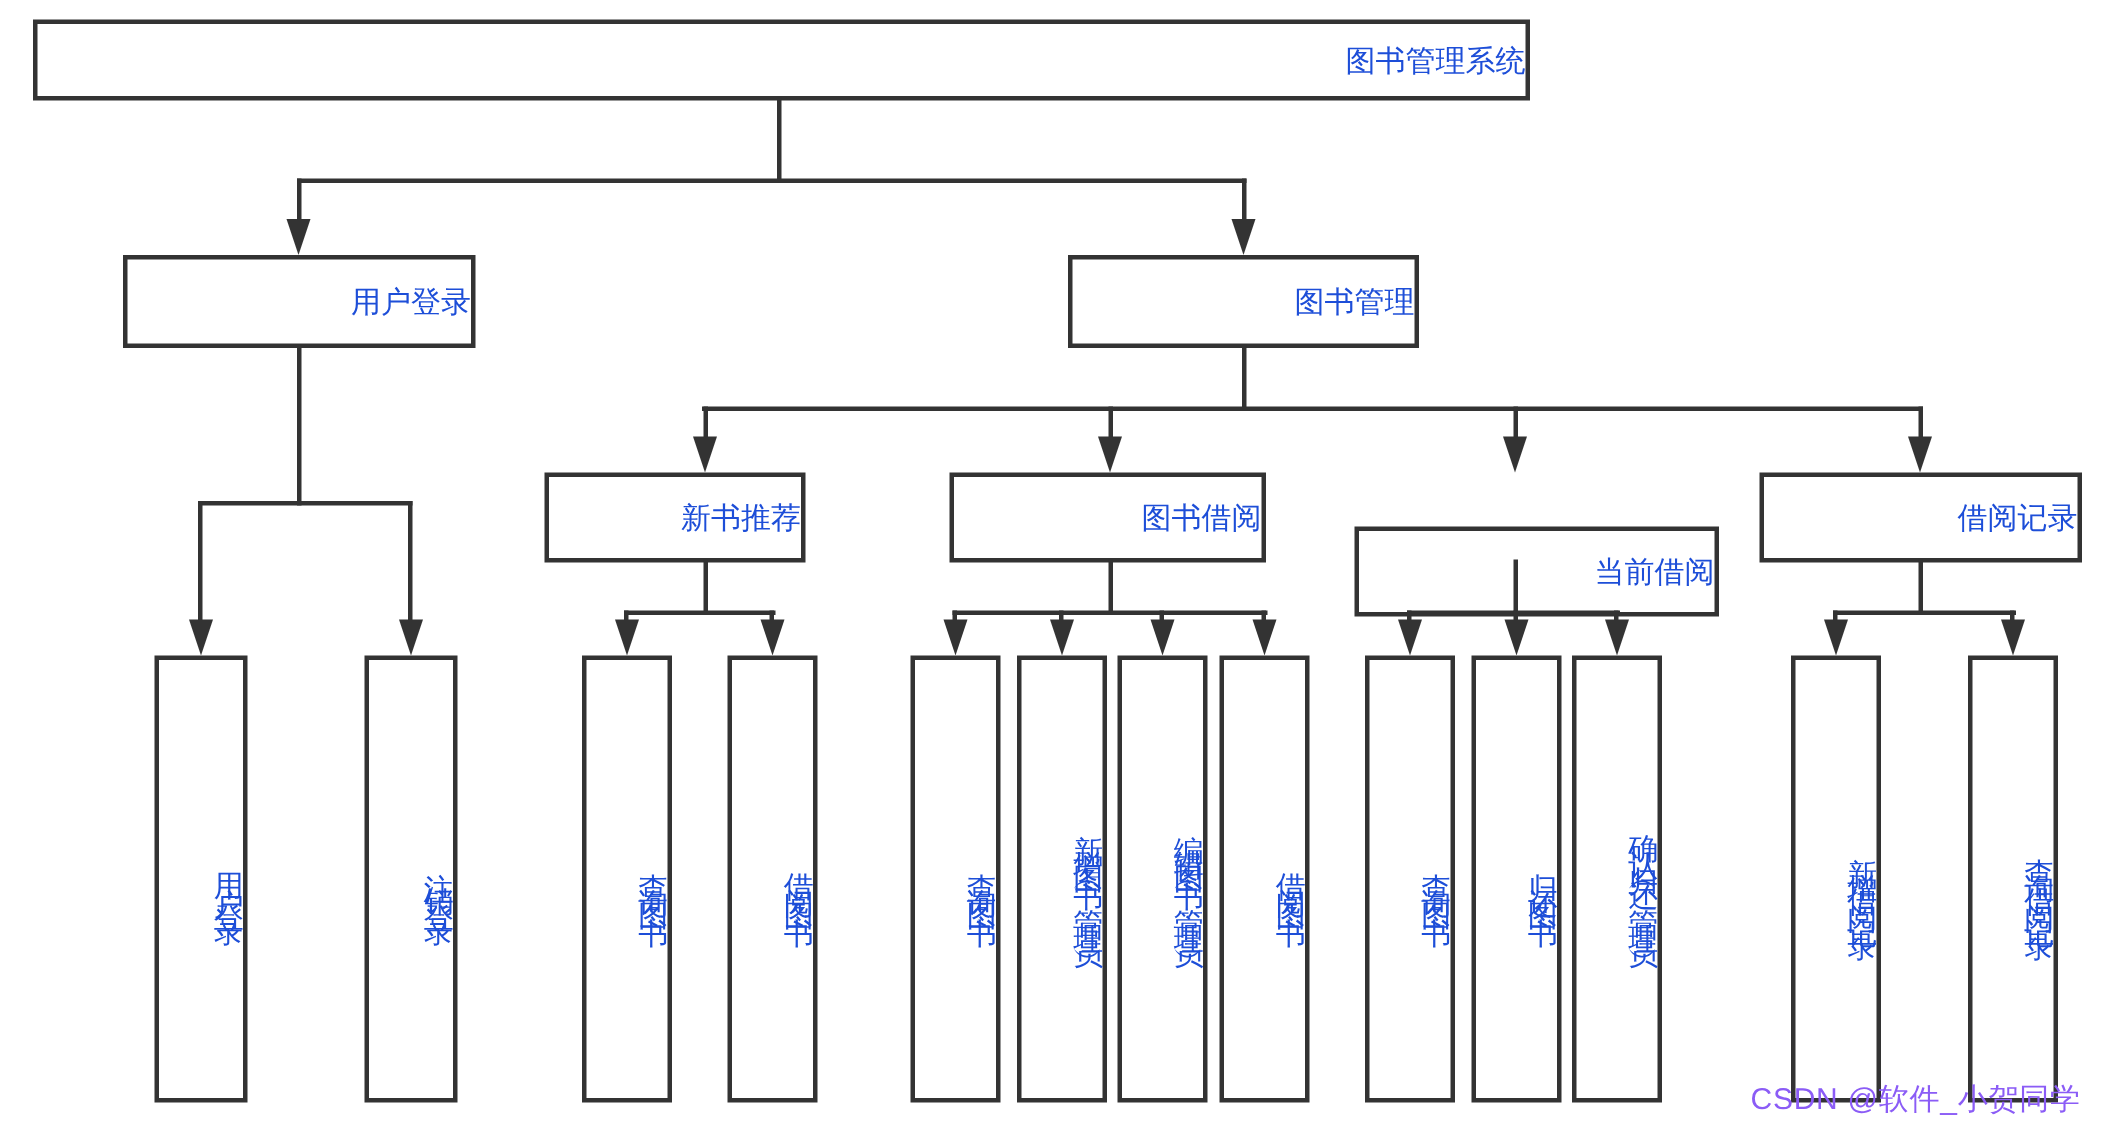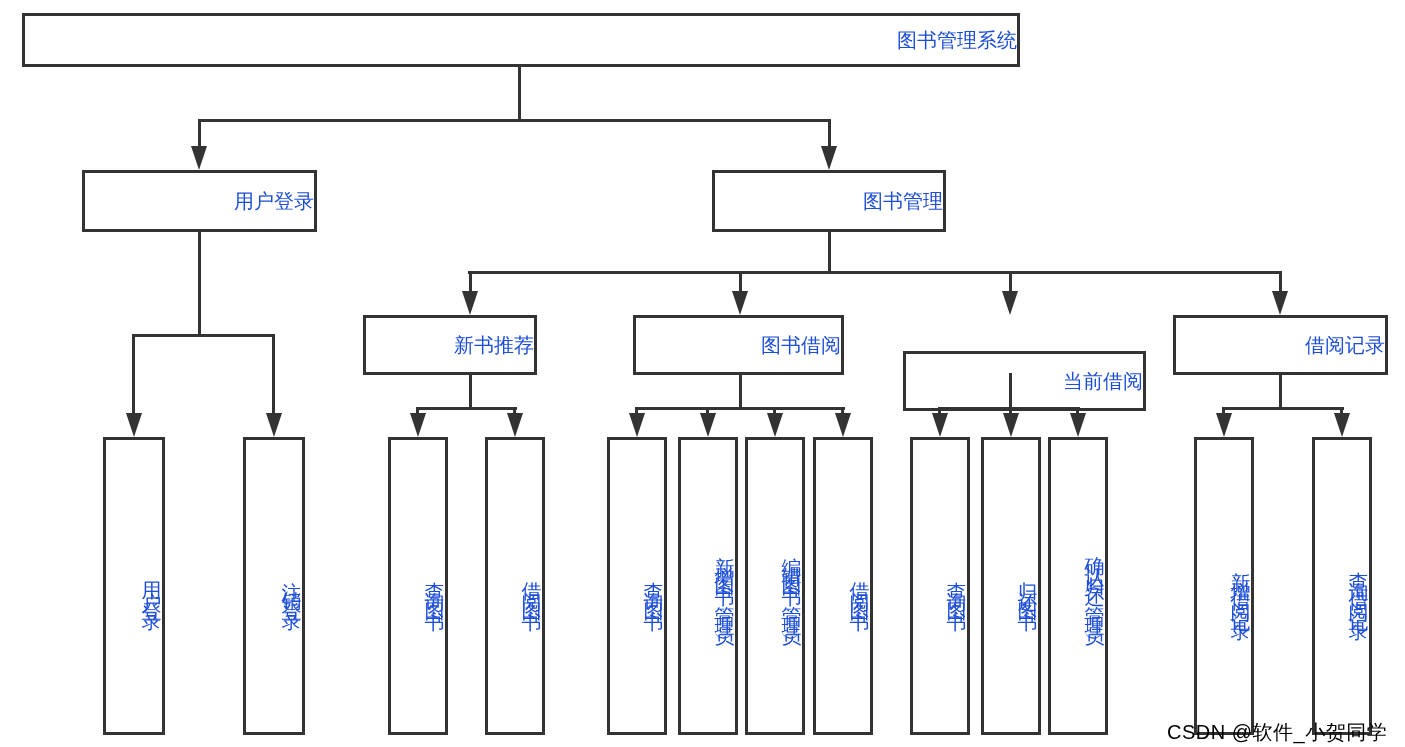--- a/index.html
+++ b/index.html
@@ -41,21 +41,21 @@
     height: 0;
     border-left: 8px solid transparent;
     border-right: 8px solid transparent;
     border-top: 24px solid #333333;
   }
   .watermark {
     position: absolute;
     left: 1167px;
     top: 719px;
     font-size: 20px;
-    color: #000000;
+    color: #8b5cf6;
     letter-spacing: 0.5px;
     z-index: 5;
     white-space: nowrap;
   }
 </style>
 </head>
 <body>
 
 <div class="canvas">
 

